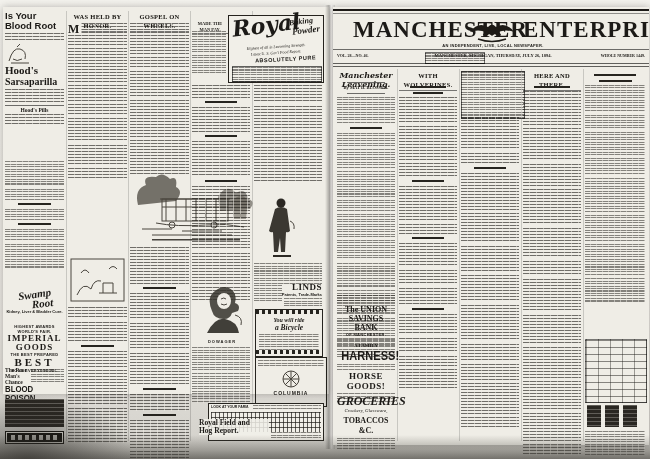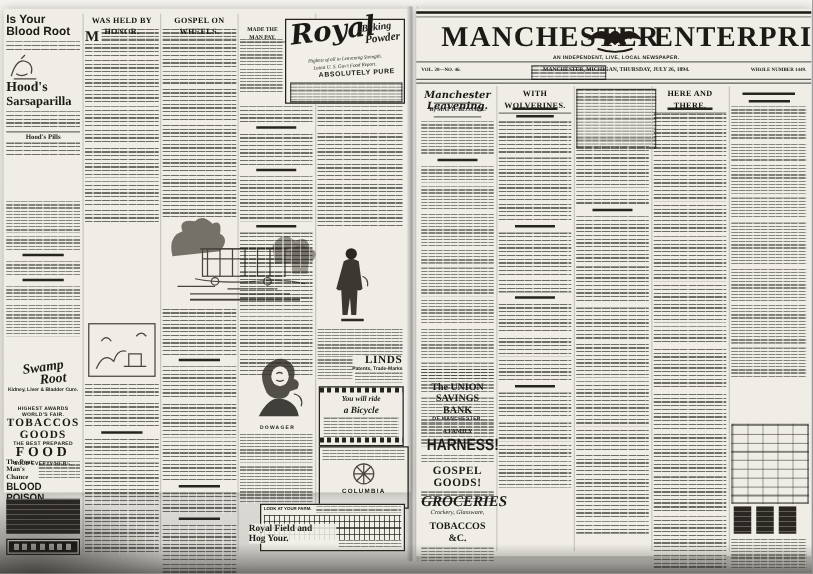--- a/index.html
+++ b/index.html
@@ -72,24 +72,24 @@
       </div>
 
     <div class="abs" style="left:2px;top:282px;width:59px;height:34px">
       <div style="font:900 italic 11px/10px 'Liberation Serif',serif;transform:rotate(-8deg);text-align:center">Swamp</div>
       <div style="font:900 italic 11px/10px 'Liberation Serif',serif;transform:rotate(-6deg) translateX(8px);text-align:center">Root</div>
       <div style="font:700 4px/5px 'Liberation Sans',sans-serif;text-align:center">Kidney, Liver &amp; Bladder Cure.</div>
     </div>
 
     <div class="abs" style="left:2px;top:317px;width:59px;height:42px;text-align:center">
       <div class="tinycaps">HIGHEST AWARDS WORLD'S FAIR.</div>
-      <div style="font:800 9px/9px 'Liberation Serif',serif;letter-spacing:1px">TOBACCOS</div>
+      <div style="font:800 9px/9px 'Liberation Serif',serif;letter-spacing:1px">IMPERIAL</div>
       <div style="font:800 9px/9px 'Liberation Serif',serif;letter-spacing:1px">GOODS</div>
       <div class="tinycaps">THE BEST PREPARED</div>
-      <div style="font:900 11px/11px 'Liberation Serif',serif;letter-spacing:3px">FOOD</div>
+      <div style="font:900 11px/11px 'Liberation Serif',serif;letter-spacing:3px">BEST</div>
       <div class="tinycaps">SOLD EVERYWHERE.</div>
     </div>
 
     <div class="abs" style="left:2px;top:360px;width:24px">
       <div style="font:700 5.5px/6px 'Liberation Serif',serif">The Poor</div>
       <div style="font:700 5.5px/6px 'Liberation Serif',serif">Man's</div>
       <div style="font:700 5.5px/6px 'Liberation Serif',serif">Chance</div>
     </div>
     <div class="abs t2" style="left:28px;top:362px;width:33px;height:14px"></div>
     <div class="abs" style="left:2px;top:378px;width:59px">
@@ -242,21 +242,21 @@
     <div class="abs" style="left:205px;top:396px;width:114px;height:36px;border:1px solid #26241f;background:#f0eee7">
       <div style="position:absolute;left:2px;top:1px;font:800 3.5px/4px 'Liberation Sans',sans-serif">LOOK AT YOUR FARM.</div>
       <div class="t2 abs" style="left:44px;top:1px;right:2px;height:5px"></div>
       <div class="abs" style="left:2px;top:8px;right:2px;height:20px;
            background-image:repeating-linear-gradient(90deg,rgba(30,28,24,.7) 0 1px,rgba(0,0,0,0) 1px 4px),
            repeating-linear-gradient(180deg,rgba(30,28,24,.7) 0 1px,rgba(0,0,0,0) 1px 5px)"></div>
       <div class="t2 abs" style="left:62px;bottom:1px;width:50px;height:7px"></div>
     </div>
     <div class="abs" style="left:196px;top:412px;width:70px;background:rgba(240,238,231,.85);font:800 7.5px/8px 'Liberation Serif',serif">
       <div>Royal Field and</div>
-      <div>Hog Your.</div>
+      <div>Hog Report.</div>
     </div>
   </div>
 
   <div class="crease"></div>
 
   <div class="page pr">
     <div class="abs" style="left:0;top:2px;width:100%;height:2px;background:#1c1a17"></div>
     <div class="abs" style="left:0;top:6px;width:100%;height:1px;background:rgba(0,0,0,.4)"></div>
 
     <div class="abs" style="left:20px;top:10px;font:900 23px/26px 'Liberation Serif',serif;letter-spacing:1px">MANCHESTER</div>
@@ -307,21 +307,21 @@
       <div class="t2" style="height:18px;margin-top:2px"></div>
     </div>
 
     <div class="abs" style="left:4px;top:336px;width:58px;text-align:center">
       <div style="font:700 5px/6px 'Liberation Serif',serif">A FAMILY</div>
       <div style="font:900 13px/14px 'Liberation Sans',sans-serif;transform:scaleX(.85)">HARNESS!</div>
       <div class="t2" style="height:6px;margin-top:1px"></div>
     </div>
 
     <div class="abs" style="left:4px;top:364px;width:58px;text-align:center">
-      <div style="font:900 9px/10px 'Liberation Serif',serif;letter-spacing:.5px">GOSPEL GOODS!</div>
+      <div style="font:900 9px/10px 'Liberation Serif',serif;letter-spacing:.5px">HORSE GOODS!</div>
       <div class="t2" style="height:10px;margin-top:2px"></div>
     </div>
 
     <div class="abs" style="left:4px;top:388px;width:58px;text-align:center">
       <div style="font:900 italic 12px/13px 'Liberation Serif',serif">GROCERIES</div>
       <div style="font:italic 5px/6px 'Liberation Serif',serif">Crockery, Glassware,</div>
       <div style="font:800 8px/10px 'Liberation Serif',serif;margin-top:2px">TOBACCOS &amp;C.</div>
       <div class="t2" style="height:12px;margin-top:2px"></div>
     </div>
 

